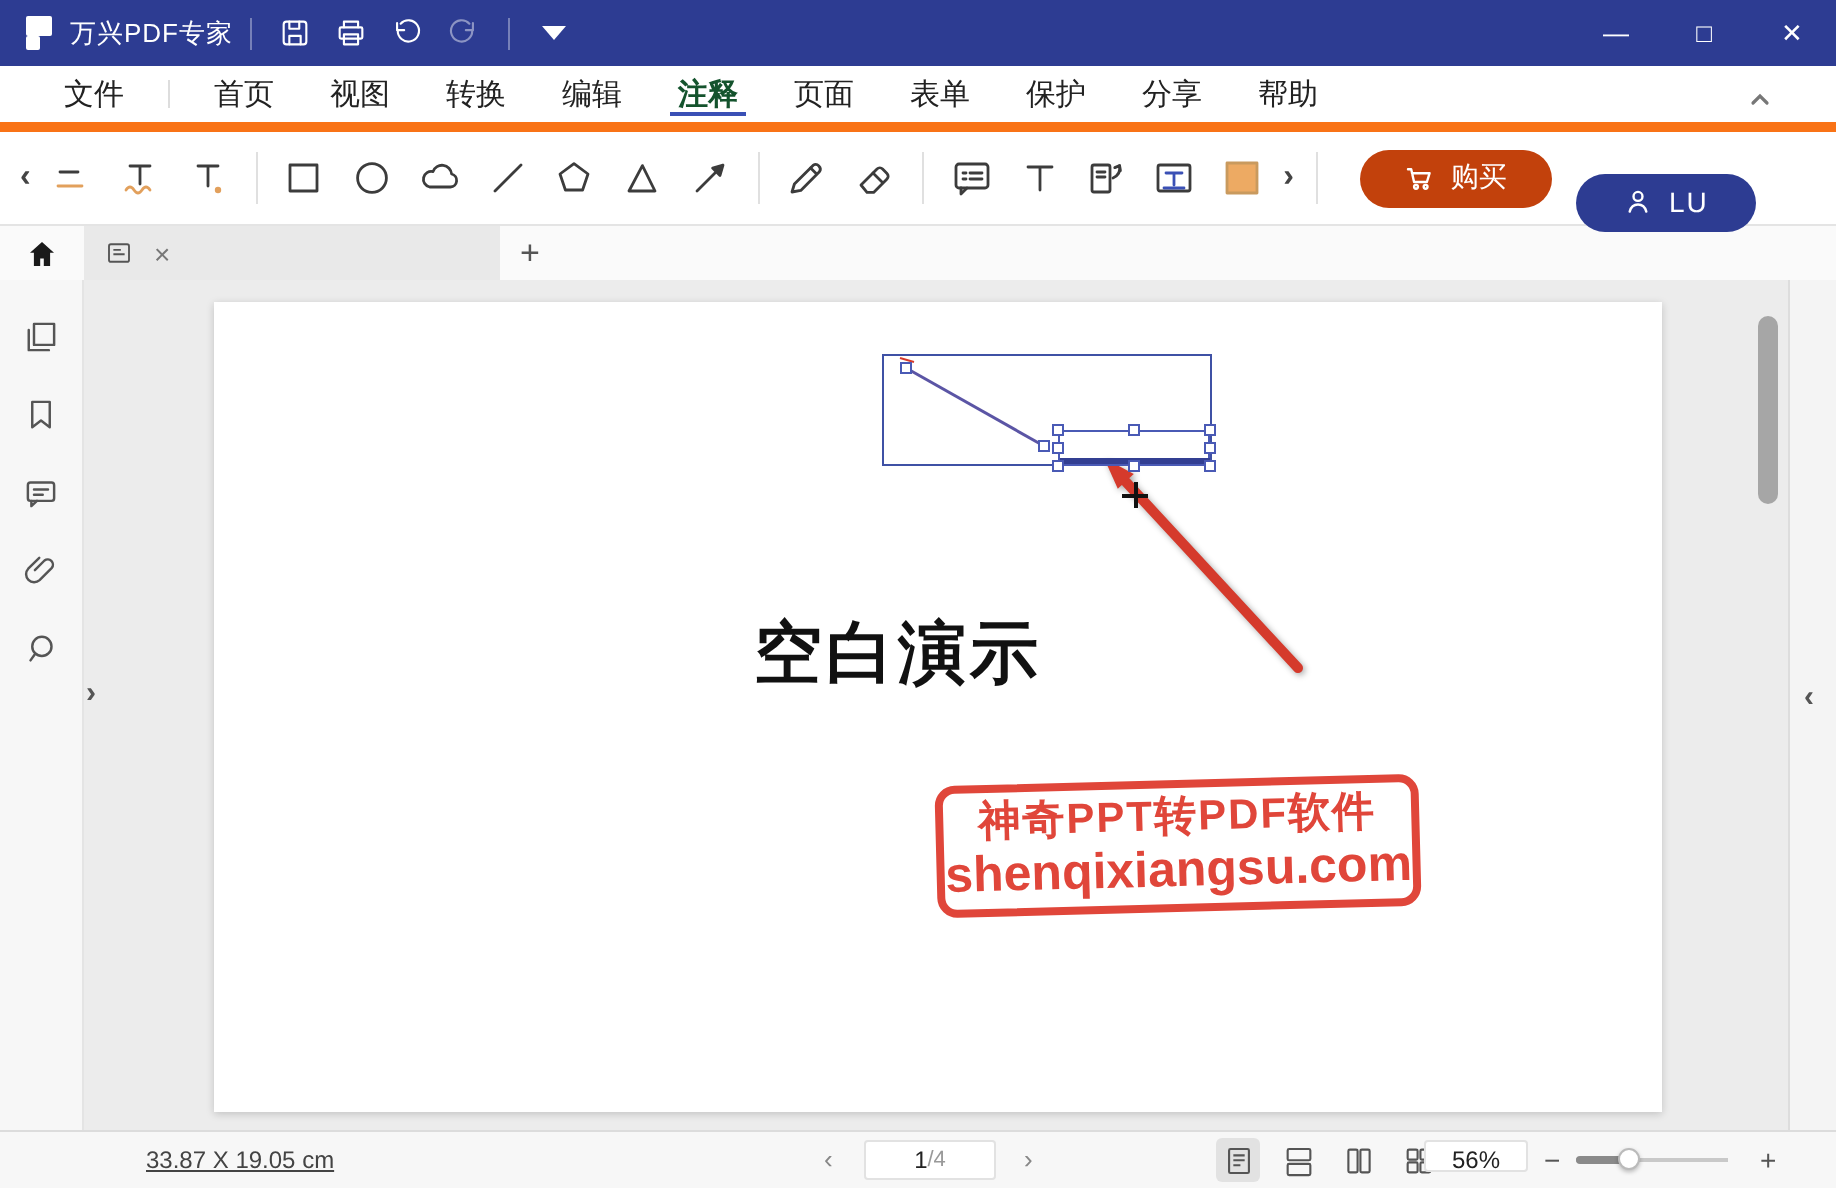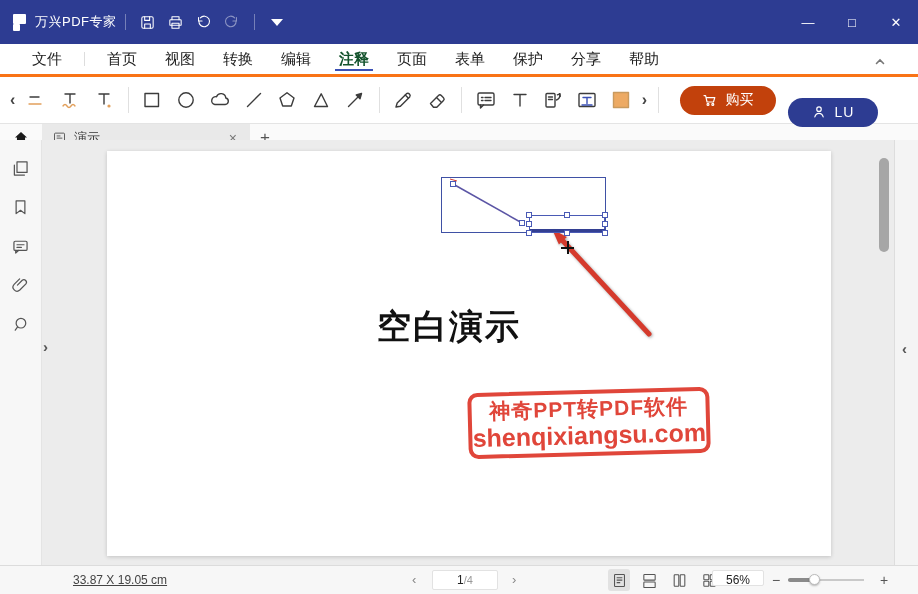--- a/index.html
+++ b/index.html
@@ -1,35 +1,35 @@
 <!DOCTYPE html>
 <html><head>
 <meta charset="utf-8">
 <style>
   * { margin:0; padding:0; box-sizing:border-box; }
   html,body { width:918px; height:594px; overflow:hidden;
     font-family:"Liberation Sans","DejaVu Sans",sans-serif; background:#ececec; }
   .app { position:relative; width:918px; height:594px; background:#fff; }
 
   
-  .titlebar { height:44px; background:#2d3c92; display:flex; align-items:center; color:#fff; }
+  .titlebar { height:33px; background:#2d3c92; display:flex; align-items:center; color:#fff; }
   .logo { width:17px; height:17px; margin:0 8px 0 10px; position:relative; }
   .logo .f1 { position:absolute; left:3px; top:0; width:13px; height:10px; background:#fff; border-radius:1px;}
   .logo .f2 { position:absolute; left:3px; top:10px; width:7px; height:7px; background:#fff; border-radius:1px;}
   .app-title { font-size:13px; letter-spacing:.5px; }
   .tb-div { width:1px; height:16px; background:rgba(255,255,255,.35); margin:0 8px; }
   .tb-btn { width:28px; height:26px; display:flex; align-items:center; justify-content:center; color:#fff; cursor:pointer; }
   .tb-btn svg { width:17px; height:17px; stroke:#fff; fill:none; stroke-width:1.5; stroke-linecap:round; stroke-linejoin:round;}
   .tb-btn.dim { opacity:.45; }
   .dd-tri { width:0; height:0; border-left:6px solid transparent; border-right:6px solid transparent; border-top:7px solid #fff; }
   .win-controls { margin-left:auto; display:flex; height:33px; }
   .win-btn { width:44px; height:33px; display:flex; align-items:center; justify-content:center; font-size:13px; color:#fff; cursor:pointer;}
 
   
-  .menubar { height:33px; background:#fff; display:flex; align-items:stretch; padding-left:18px; position:relative; border-bottom:3px solid #f97316;}
+  .menubar { height:33px; background:#fff; display:flex; align-items:stretch; padding-left:18px; position:relative; border-bottom:5px solid #f97316;}
   .menu-item { font-size:15px; color:#222; display:flex; align-items:center; padding:0 14px; cursor:pointer; position:relative;}
   .menu-item.active { color:#14532d; font-weight:bold; }
   .menu-item.active::after { content:""; position:absolute; left:10px; right:10px; bottom:3px; height:2px; background:#3a50b5; }
   .menu-div { width:1px; height:14px; background:#ddd; align-self:center; margin:0 8px; }
   .collapse-btn { position:absolute; right:32px; top:10px; color:#777; cursor:pointer;}
   .collapse-btn svg { width:12px; height:12px; stroke:#777; fill:none; stroke-width:1.6; stroke-linecap:round;}
 
   
   .toolbar { height:47px; background:#fff; border-bottom:1px solid #e4e4e4; display:flex; align-items:center; padding:0 6px; }
   .chev { color:#444; font-size:16px; font-weight:bold; padding:0 4px; cursor:pointer; }
@@ -298,21 +298,20 @@
     <div class="home-btn">
       <svg viewBox="0 0 24 24">
           <path d="M12 4l8 7.2h-2.6V20h-4.2v-5h-2.4v5H6.6v-8.8H4z" fill="#1a1a1a"></path>
         </svg>
     </div>
     <div class="tab">
       <svg viewBox="0 0 24 24">
           <rect x="4" y="5" width="16" height="14" rx="1.5"></rect>
           <path d="M7.5 9.5h6M7.5 13h9"></path>
         </svg>
-      <span class="tab-label">演示</span>
       <span class="tab-close">×</span>
     </div>
     <div class="newtab">+</div>
   </div>
 
   <div class="main">
     <div class="sidebar">
       <div class="side-btn">
         <svg viewBox="0 0 24 24">
             <rect x="8" y="4.5" width="11.5" height="12"></rect>

